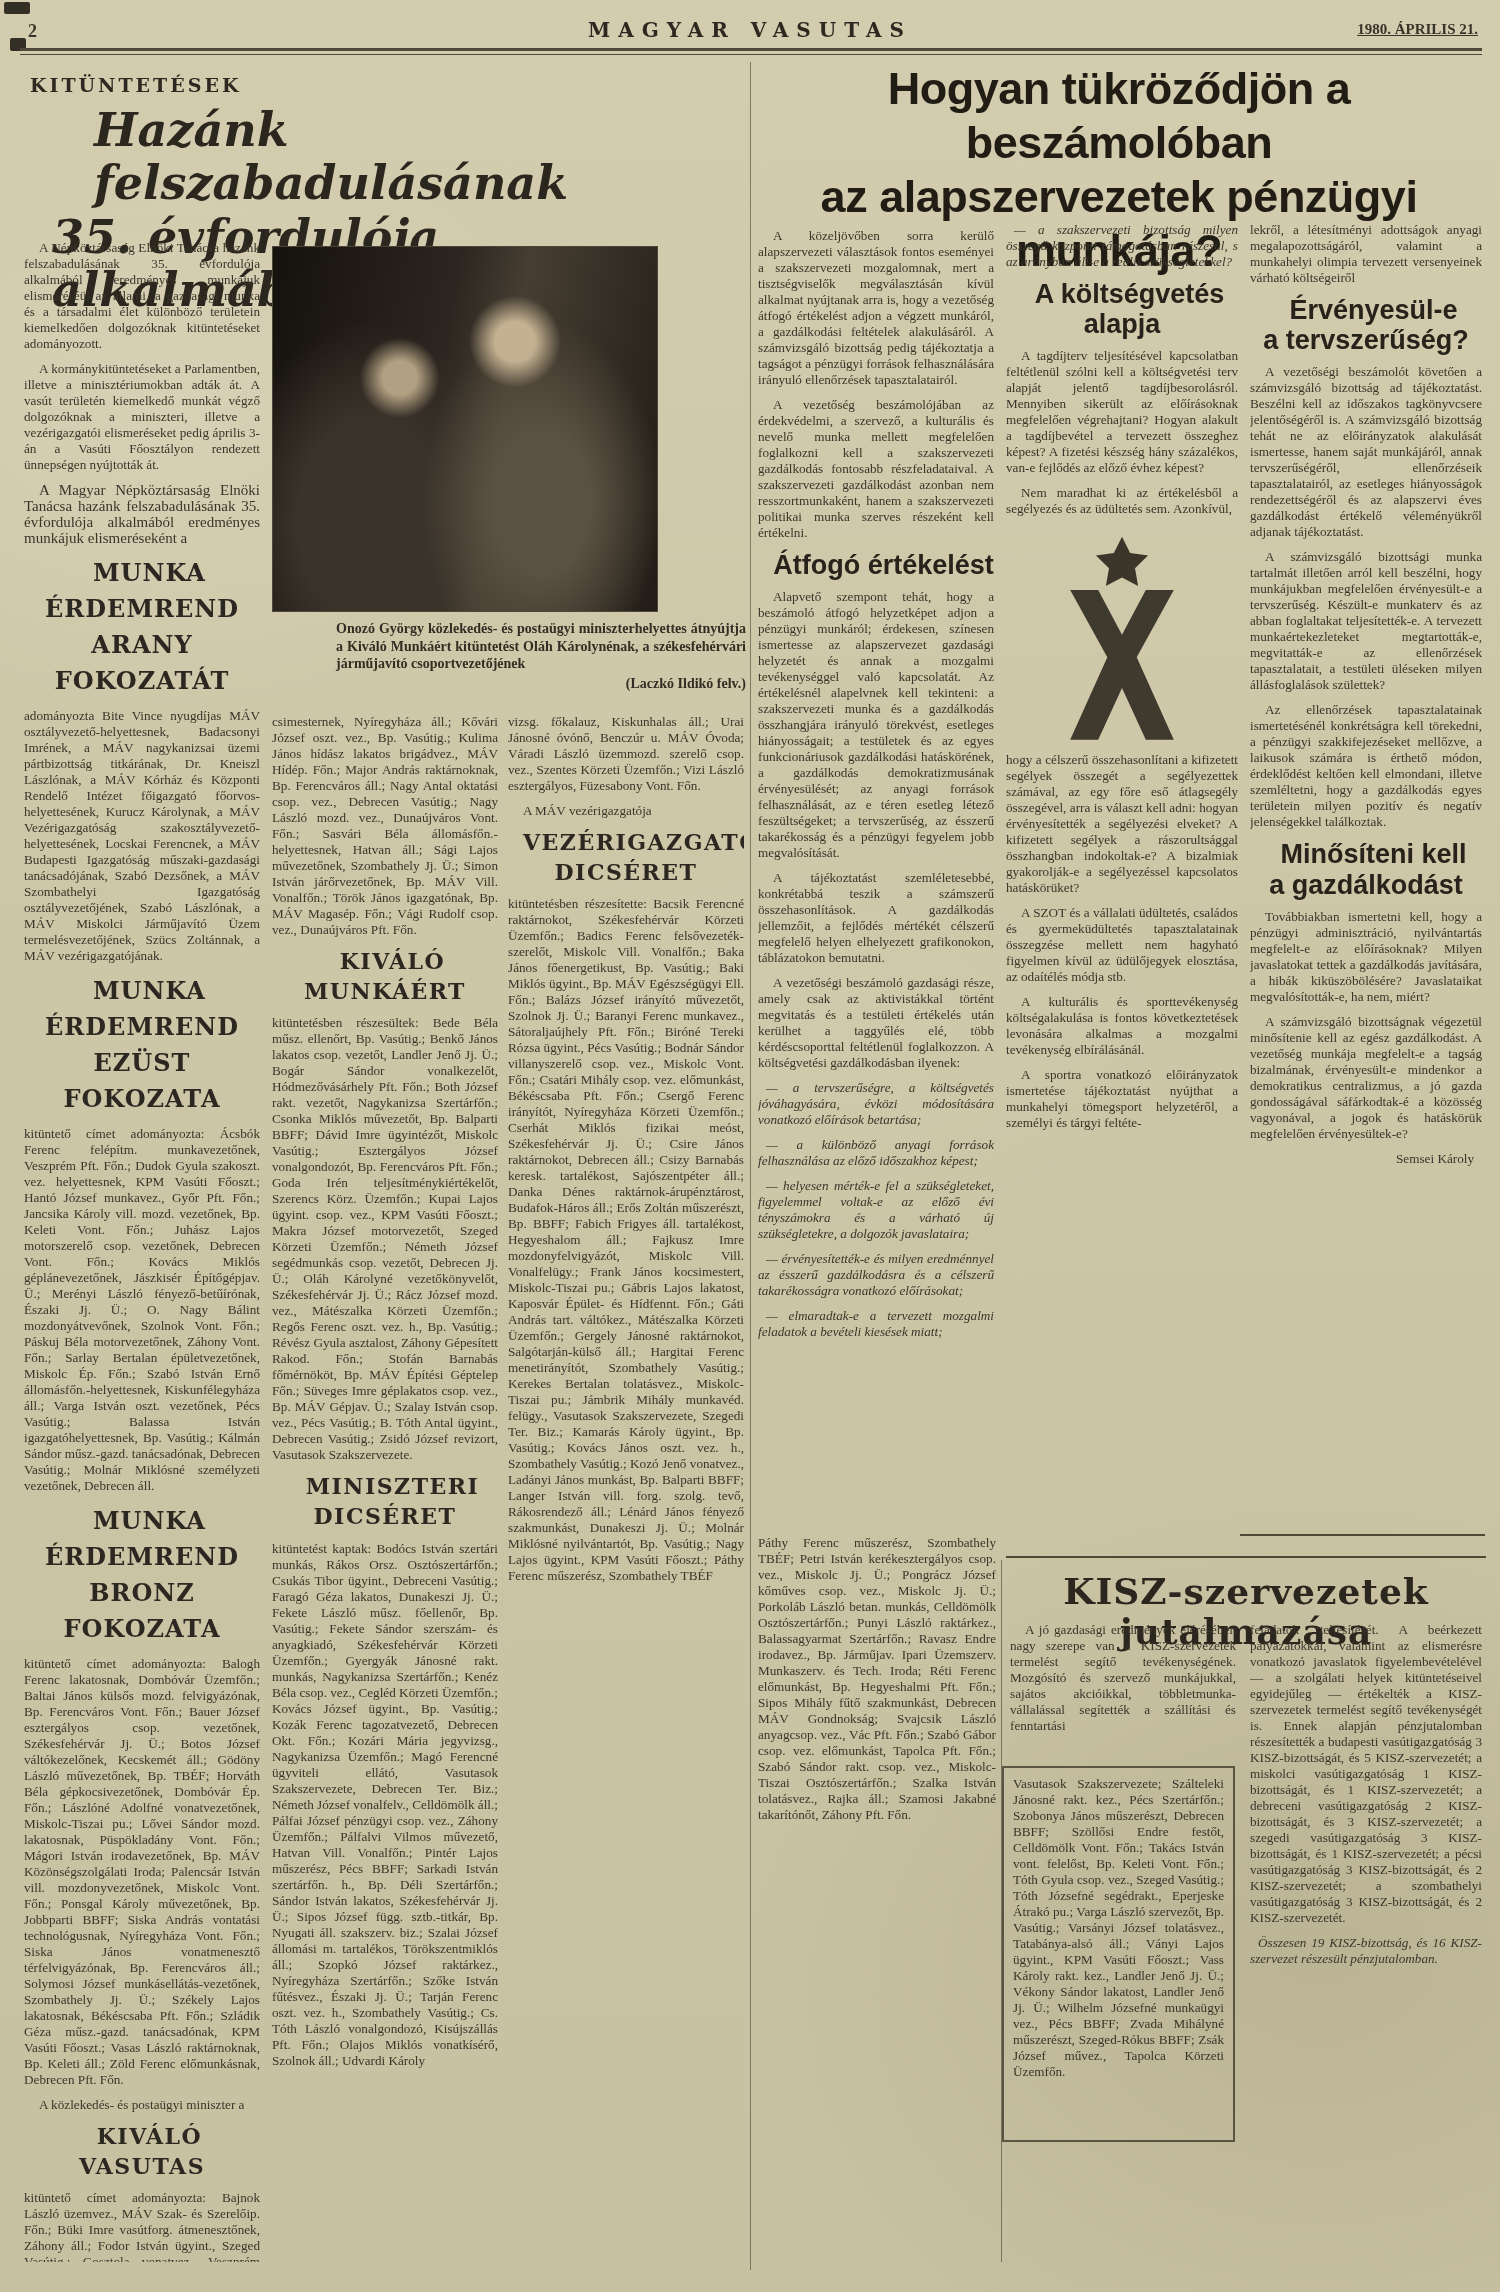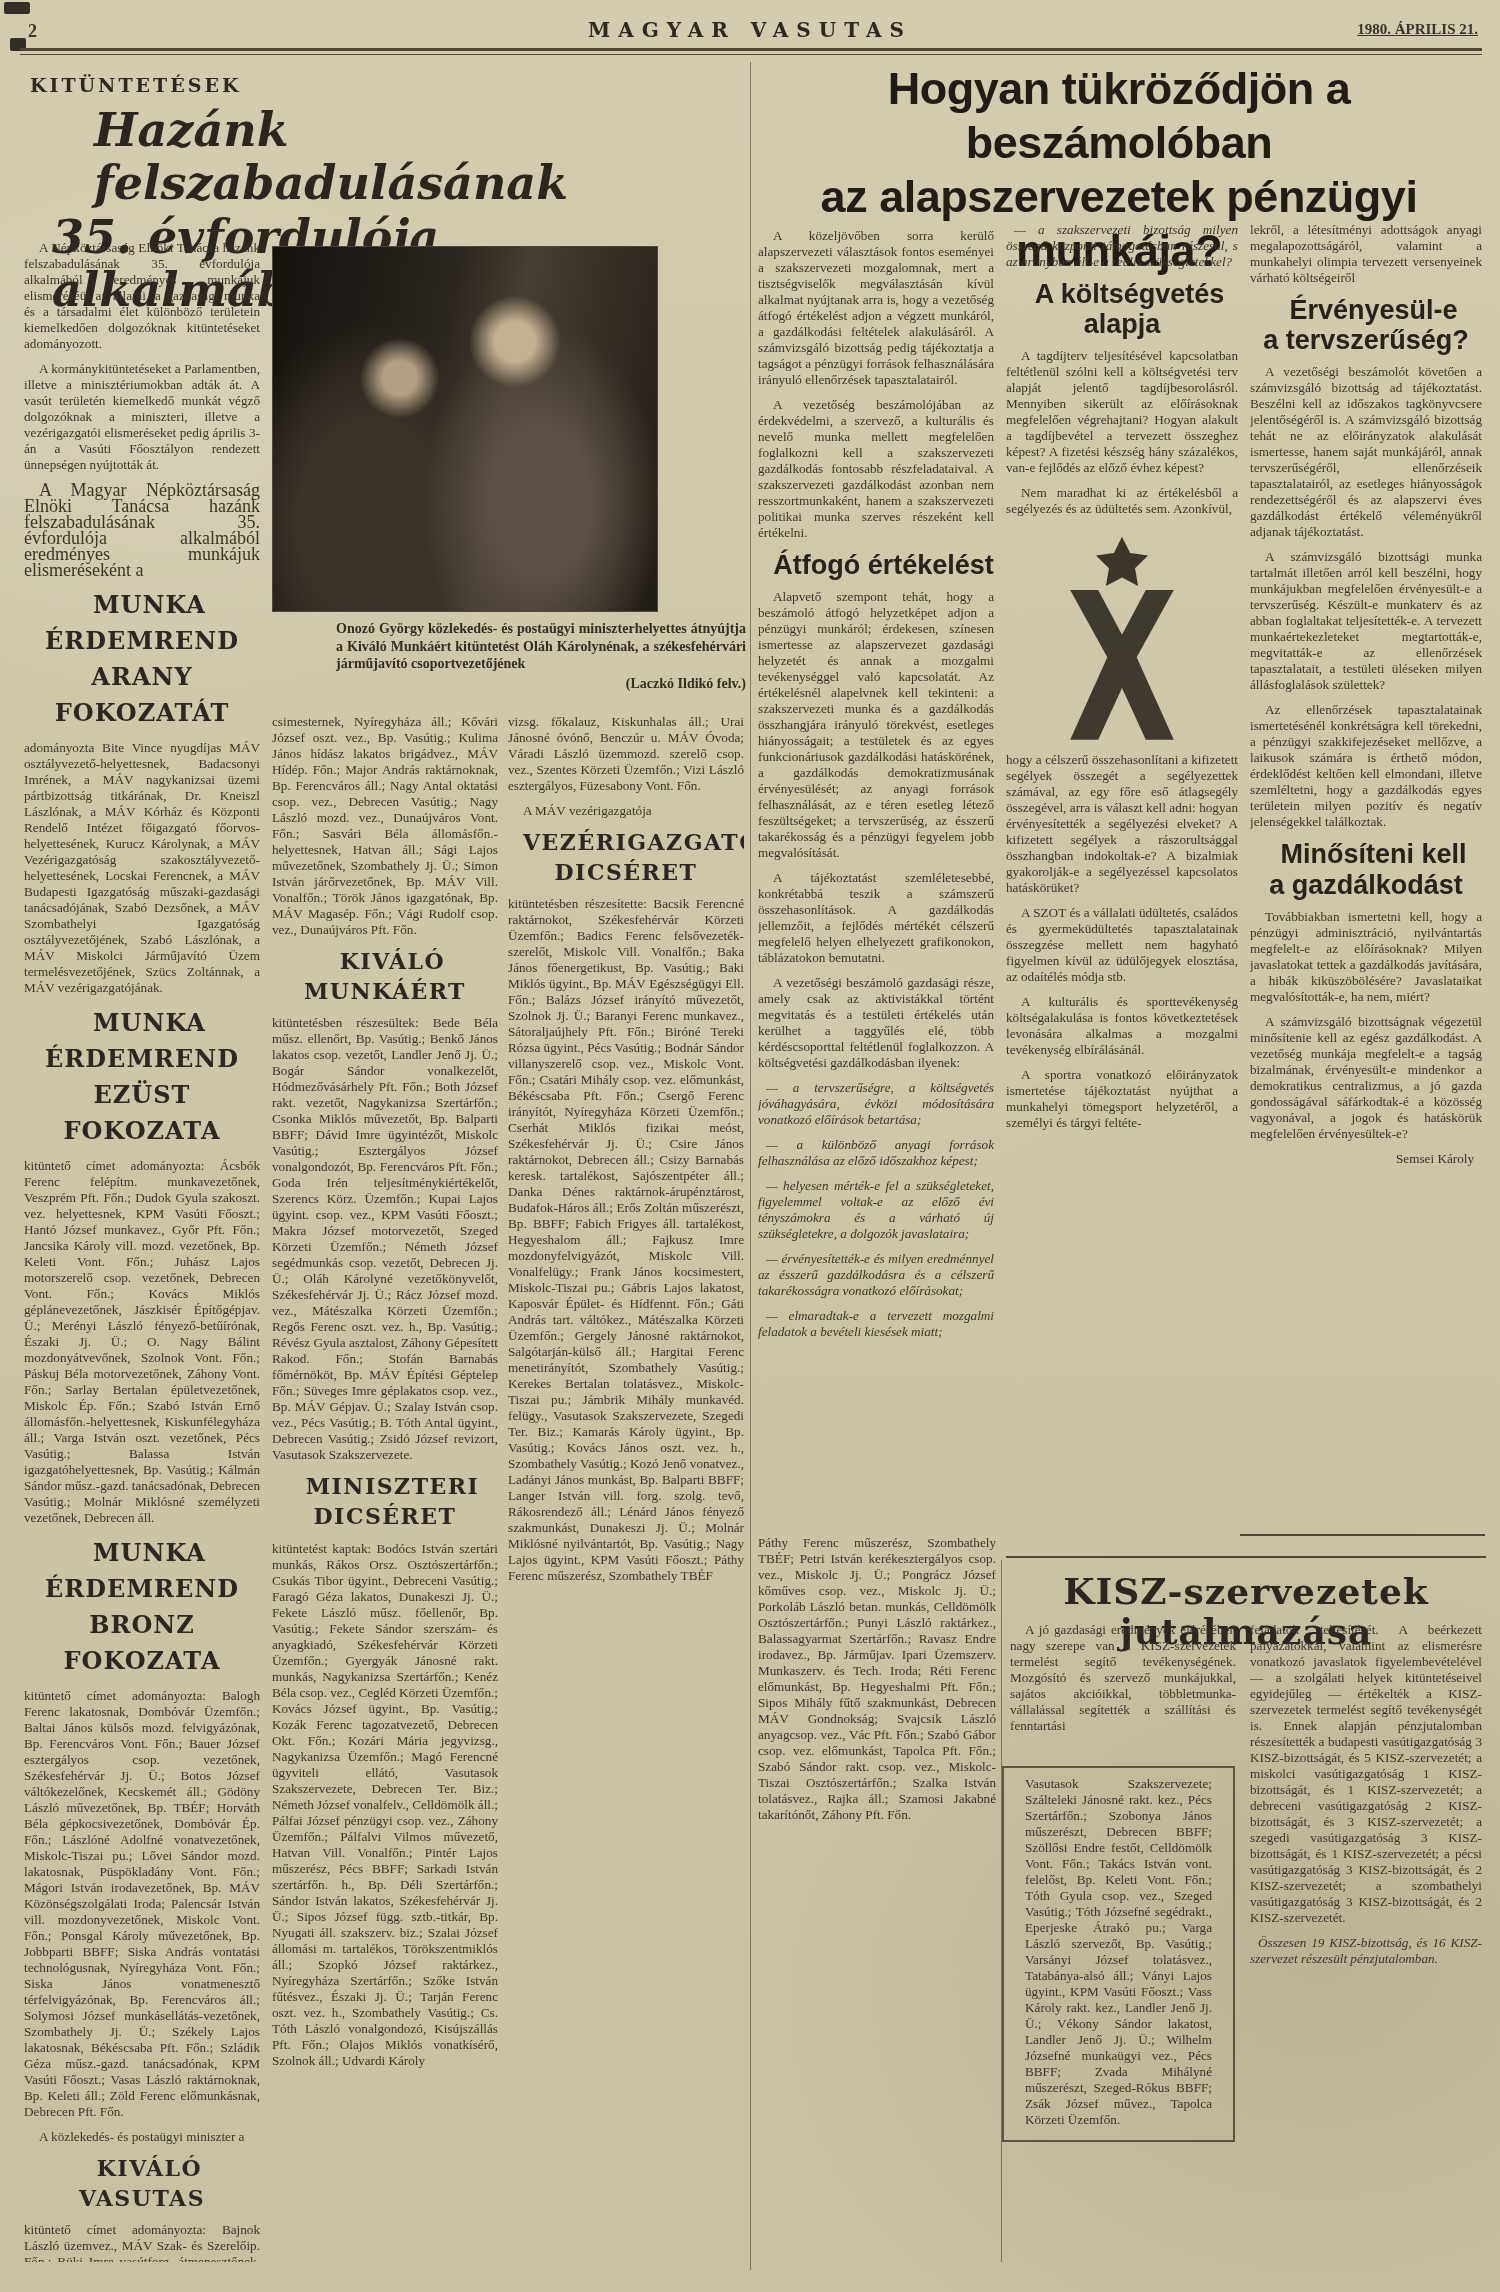--- a/index.html
+++ b/index.html
@@ -18,21 +18,21 @@
   .issuedate{right:22px;top:22px;font:700 15px/1 "Liberation Serif",serif;text-decoration:underline;}
   .rule{background:#554d3d;}
   
   .kicker{left:30px;top:76px;font:700 19px/1 "DejaVu Serif",serif;letter-spacing:3px;color:#2e2920;}
   .aw-headline{left:30px;top:104px;width:710px;font:italic 700 46px/1.16 "DejaVu Serif",serif;color:#2b261e;}
   .aw-headline .l1{padding-left:64px;}
   .aw-headline .l2{padding-left:22px;}
   .col{position:absolute;overflow:hidden;text-align:justify;font-size:13.2px;line-height:16px;color:#3a352a;}
   .col p{margin:0 0 9px;text-indent:15px;}
   .col p.cont{text-indent:0;}
-  .col p.small{font-size:18px;}
+  .col p.small{font-size:15px;}
   .col p.q{font-style:italic;text-indent:8px;}
   .award-head{font:700 24px/1.5 "DejaVu Serif",serif;text-align:center;letter-spacing:1px;
     margin:16px 0 13px;color:#2c2720;text-indent:0;}
   .minor-head{font:700 22px/1.35 "DejaVu Serif",serif;text-align:center;letter-spacing:1.5px;
     margin:14px 0 11px;color:#2c2720;text-indent:0;}
   .sans-head{font:700 27px/1.12 "Liberation Sans",sans-serif;text-align:center;margin:17px 0 13px;color:#27221a;text-indent:0;}
   .photo{left:272px;top:246px;width:386px;height:366px;border:1px solid #4d4636;box-sizing:border-box;
     background:
       radial-gradient(circle 46px at 63% 26%, #c3b191 0 20px, rgba(0,0,0,0) 46px),
       radial-gradient(circle 40px at 33% 36%, #b2a082 0 17px, rgba(0,0,0,0) 40px),
@@ -43,21 +43,21 @@
   .caption .credit{text-align:right;margin-top:2px;}
   
   .fin-headline{left:752px;top:62px;width:734px;text-align:center;
     font:700 45px/1.2 "Liberation Sans",sans-serif;letter-spacing:-.5px;color:#211d15;}
   .emblem{height:226px;display:flex;align-items:center;justify-content:center;}
   .sig{text-align:right;font-weight:400;padding-right:8px;text-indent:0;}
   
   .kisz-head{left:1006px;top:1572px;width:480px;text-align:center;
     font:700 36px/1.1 "DejaVu Serif",serif;letter-spacing:1px;color:#2b261e;}
   .listbox{left:1002px;top:1766px;width:233px;height:376px;border:2px solid rgba(58,50,37,.75);
-    box-sizing:border-box;padding:8px 21px;overflow:hidden;text-align:justify;
+    box-sizing:border-box;padding:8px 9px;overflow:hidden;text-align:justify;
     font-size:13.2px;line-height:16px;}
   .listbox p{margin:0;text-indent:0;}
   .vrule{width:1px;background:rgba(62,54,40,.55);}
   .hrule2{height:2px;background:#4f4837;}
   .hrule3{height:3px;background:#4f4837;}
   .hrule1{height:1px;background:#4f4837;}
 </style>
 </head>
 <body>
 

